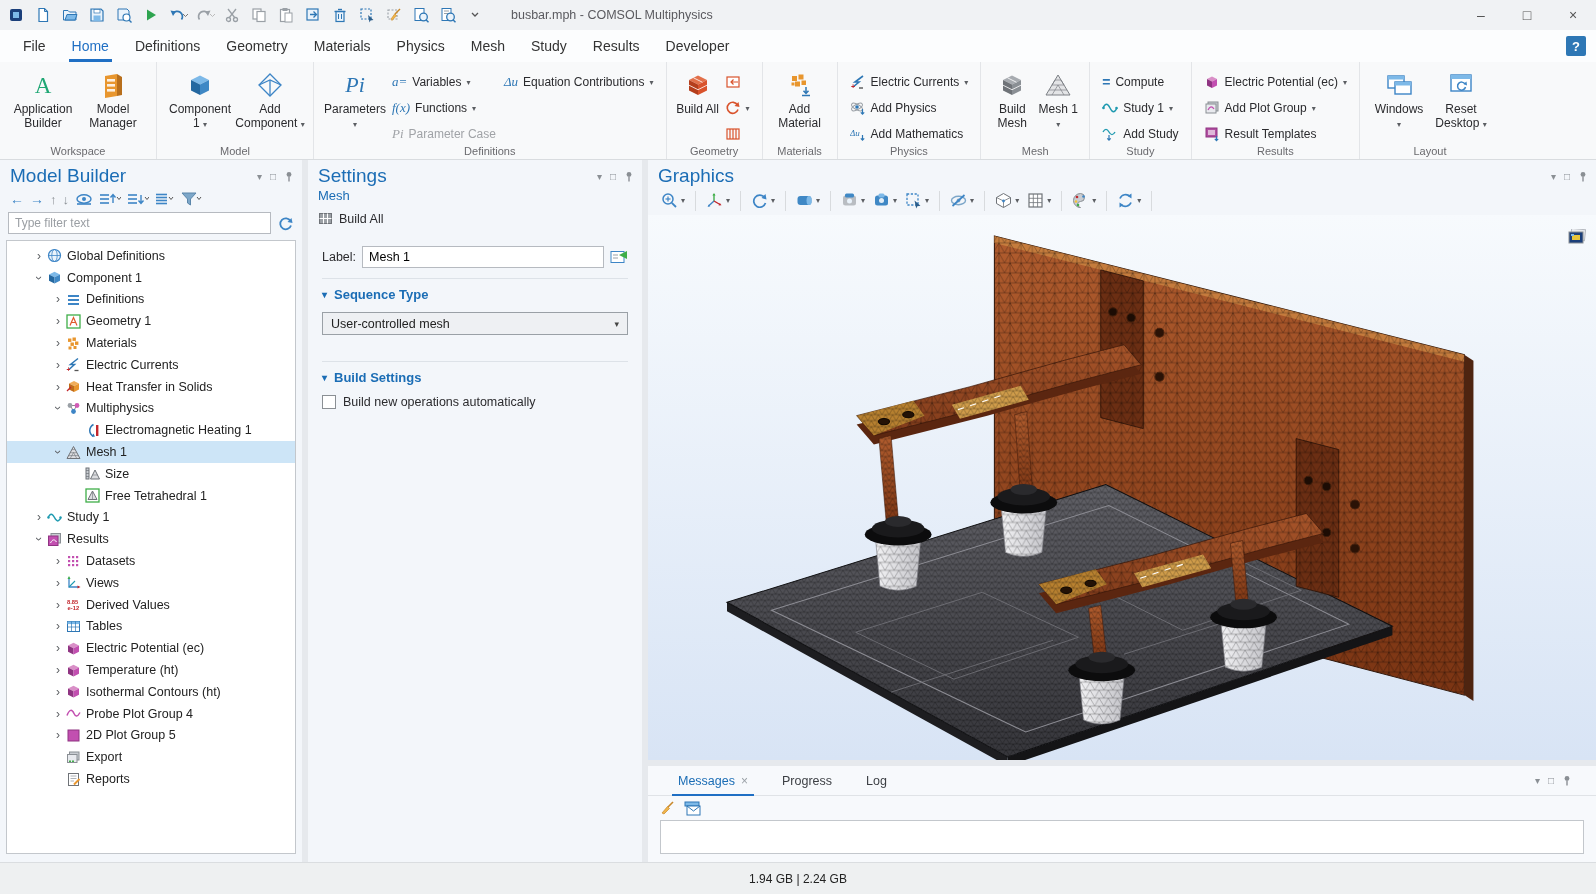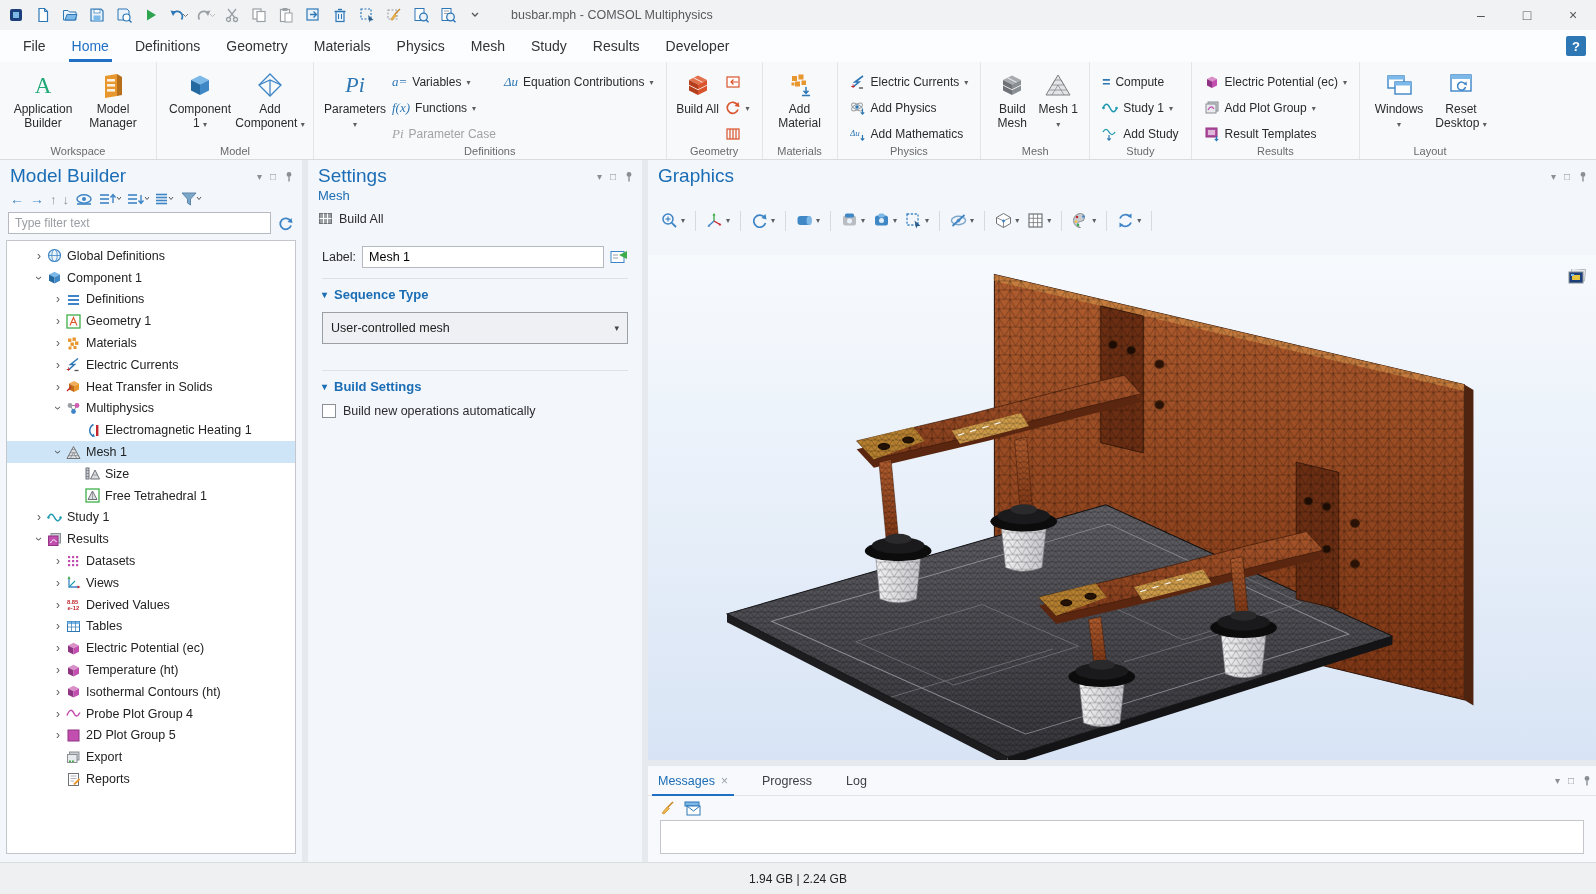--- a/index.html
+++ b/index.html
@@ -62,38 +62,38 @@
   .settings { width:340px; border-right:6px solid #e6e9ed; }
   .set-body { padding:0 14px; }
   .set-sub { color:#1b6db5; font-size:13px; padding:0 0 6px 10px; }
   .set-row { display:flex; align-items:center; gap:6px; margin:6px 0; }
   .buildall-row { margin:2px 0 14px 10px; display:flex; align-items:center; gap:6px; font-size:12.5px; color:#2b2b2e; }
   .label-cap { font-size:12.5px; color:#2b2b2e; }
   .label-input { flex:1; height:22px; border:1px solid #b6bac0; background:#fff; padding:0 6px; font-size:12.5px; font-family:"Liberation Sans",sans-serif; }
   .section { border-top:1px solid #dde2e8; margin-top:10px; padding-top:8px; }
   .sec-head { display:flex; align-items:center; gap:7px; color:#1b6db5; font-size:13px; font-weight:700; margin-bottom:10px; }
   .sec-head .scaret { font-size:10px; color:#1b6db5; }
-  .select { height:32px; background:#eef0f3; border:1px solid #9aa0a6; display:flex; align-items:center; padding:0 8px; font-size:12.5px; color:#222; margin-bottom:26px; }
+  .select { height:23px; background:#eef0f3; border:1px solid #9aa0a6; display:flex; align-items:center; padding:0 8px; font-size:12.5px; color:#222; margin-bottom:26px; }
   .select .sel-caret { margin-left:auto; font-size:9px; color:#444; }
   .chk-row { display:flex; align-items:center; gap:7px; font-size:12.5px; color:#2b2b2e; }
   .chk { width:14px; height:14px; border:1px solid #8a8f94; background:#fff; flex:none; }
 
   
   .right-col { flex:1; display:flex; flex-direction:column; min-width:0; }
-  .gfx { flex:1; position:relative;gap:20px; }
+  .gfx { flex:1; position:relative; }
   .gfx-toolbar { display:flex; align-items:center; gap:2px; padding:2px 8px 4px 10px; flex:none; }
   .gti { display:flex; align-items:center; gap:3px; padding:2px 3px; }
   .gsep { width:1px; height:20px; background:#d8dbde; margin:0 5px; }
   .gfx-canvas { flex:1; min-height:0; position:relative; }
   .gfx-canvas svg.scene { width:100%; height:100%; display:block; }
   .snap-ic { position:absolute; top:14px; right:10px; }
 
   
   .messages { height:102px; border-top:6px solid #e6e9ed; background:#f7f9fc; display:flex; flex-direction:column; flex:none; }
-  .msg-tabs { display:flex; align-items:center; height:30px; padding:0 4px; border-bottom:1px solid #e0e3e7; }
+  .msg-tabs { display:flex; align-items:center; height:30px; padding:0 24px; border-bottom:1px solid #e0e3e7; }
   .msg-tab { display:flex; align-items:center; gap:6px; padding:0 6px; margin-right:22px; height:30px; font-size:12.5px; color:#3c3f44; position:relative; }
   .msg-tab.active { color:#1b6db5; }
   .msg-tab.active::after { content:""; position:absolute; left:0; right:0; bottom:0; height:2px; background:#1f6fc4; }
   .msg-tab .x { color:#9aa0a6; font-size:12px; }
   .msg-headicons { margin-left:auto; display:flex; gap:8px; color:#8a8f94; align-items:center; }
   .msg-toolbar { display:flex; align-items:center; gap:8px; height:24px; padding:0 12px; }
   .msg-box { flex:1; margin:0 12px 8px 12px; background:#fff; border:1px solid #c3c7cc; }
 
   
   .statusbar { height:32px; background:#eef0f1; border-top:1px solid #dadde0; display:flex; align-items:center; justify-content:center; font-size:12px; color:#222; flex:none; }

